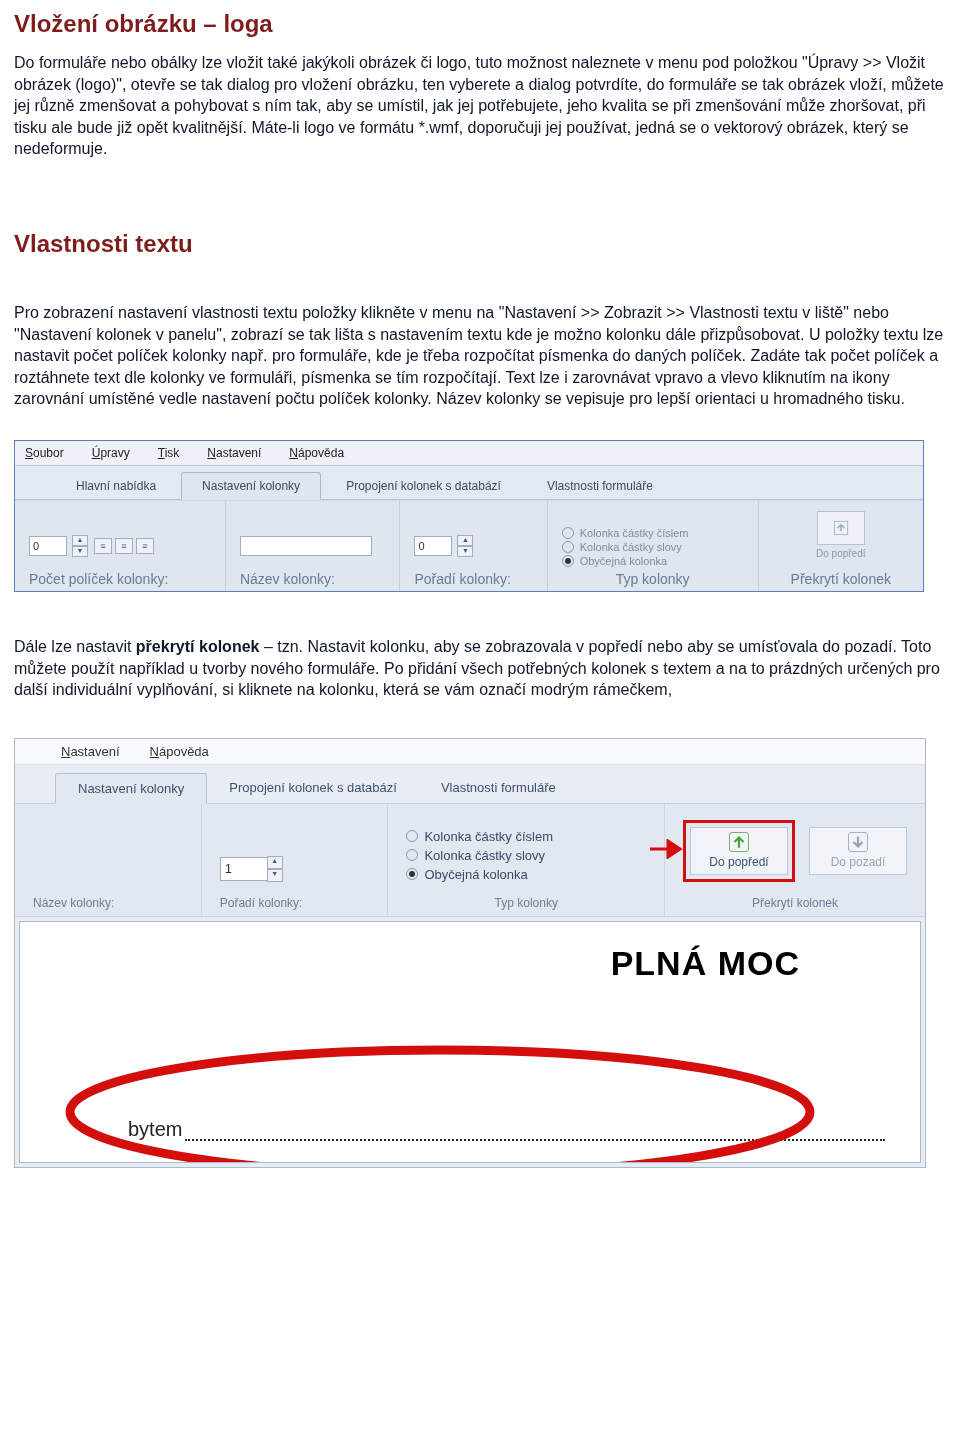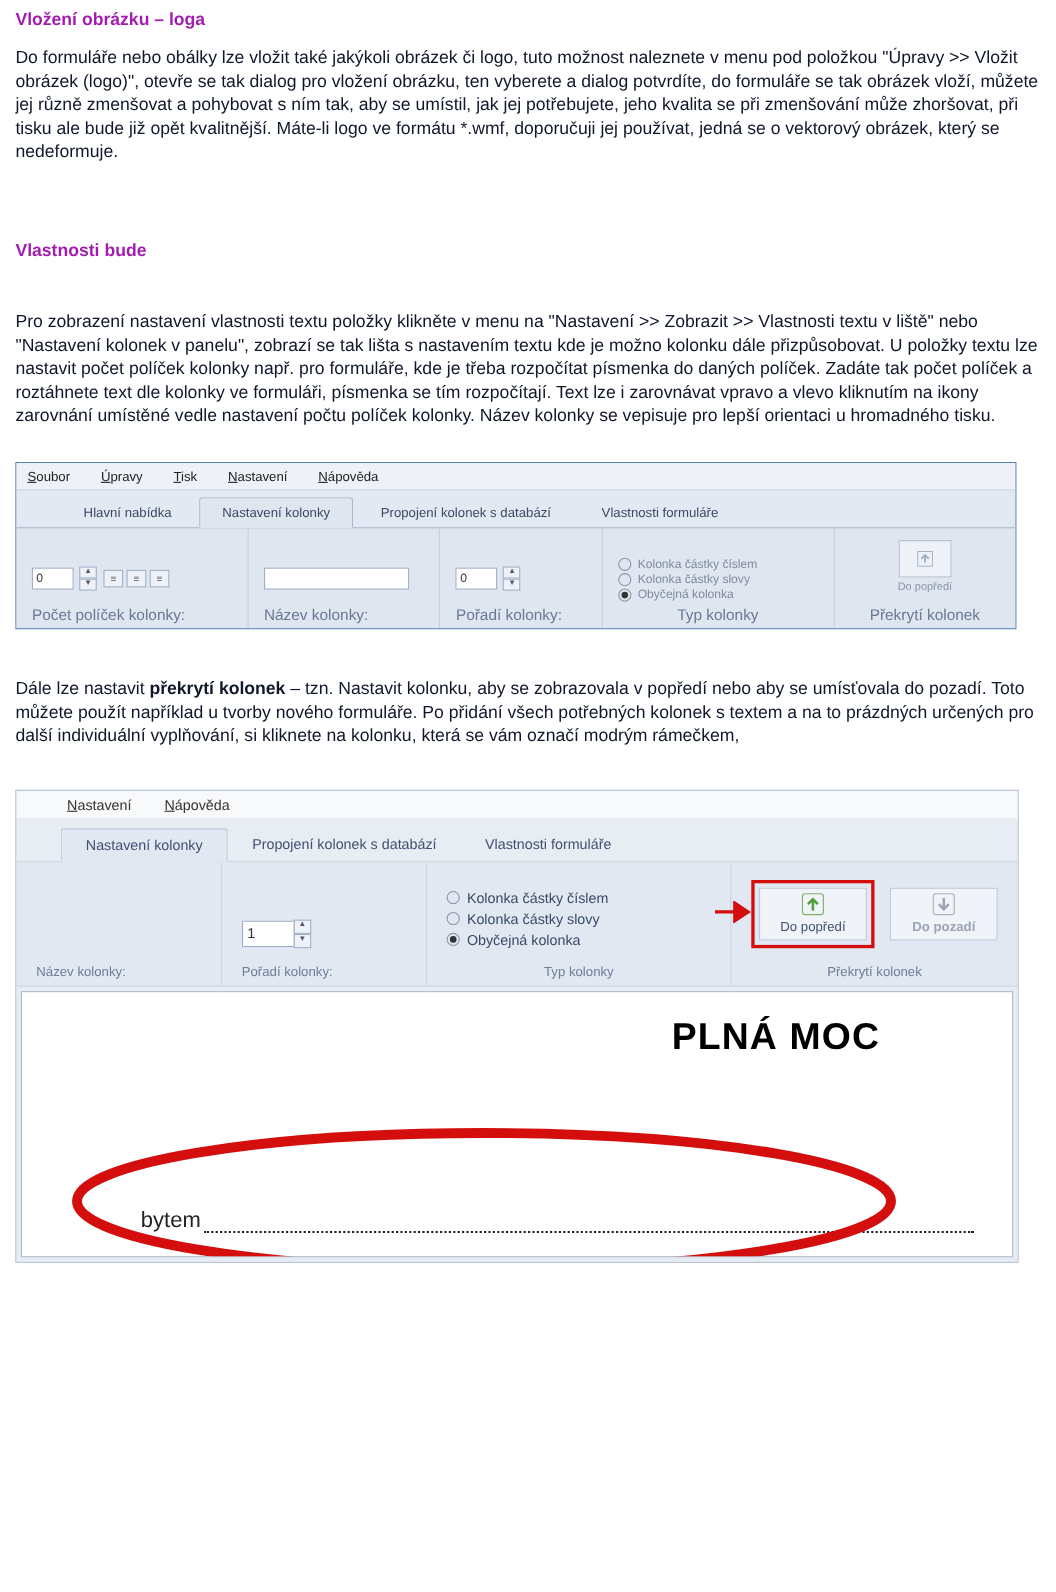--- a/index.html
+++ b/index.html
@@ -5,22 +5,22 @@
   body {
     margin: 0;
     padding: 10px 14px;
     font-family: Verdana, Arial, sans-serif;
     font-size: 16px;
     color: #333;
     background: #fff;
     width: 932px;
   }
   h2.heading {
-    color: #a21caf;
-    font-size: 16px;
+    color: #7f1d1d;
+    font-size: 24px;
     font-weight: bold;
     margin: 0 0 14px 0;
   }
   p.body-text {
     color: #0f172a;
     font-size: 16px;
     line-height: 1.35;
     margin: 0 0 30px 0;
   }
   .overlap-emph {
@@ -192,21 +192,21 @@
     display:flex; flex-direction:column; justify-content:flex-end;
   }
   .shot2 .pgroup .label2 { font-size:12px; color:#6d7c97; margin-top:14px;}
   .bigbtn2 {
     width: 96px; height: 46px;
     border:1px solid #bfc9da; background:#f0f3f8;
     display:flex; flex-direction:column; align-items:center; justify-content:center;
     gap:3px; font-size:12px; color:#415070;
   }
   .bigbtn2 .ico { width:18px;height:18px;border:1px solid #7fae6a;border-radius:3px;display:flex;align-items:center;justify-content:center;}
-  .bigbtn2.disabled { color:#9aa4b6;font-weight:bold; }
+  .bigbtn2.disabled { color:#9aa4b6; }
   .bigbtn2.disabled .ico{border-color:#a9b2c1;}
   .redbox {
     border:3px solid #d40d0d; padding:4px; display:inline-block; position:relative;
   }
   .red-arrow {
     position:absolute; left:-36px; top:16px; width:34px; height:20px;
   }
   .num-input2 {
     width: 38px; height: 22px; border:1px solid #9faec5; background:#fff;
     display:inline-flex; align-items:center; padding:0 4px; font-size:13px;
@@ -247,21 +247,21 @@
   }
 </style>
 </head>
 <body>
 
 <h2 class="heading">Vložení obrázku – loga</h2>
 <p class="body-text">Do formuláře nebo obálky lze vložit také jakýkoli obrázek či logo, tuto možnost naleznete v menu pod položkou "Úpravy &gt;&gt; Vložit obrázek (logo)", otevře se tak dialog pro vložení obrázku, ten vyberete a dialog potvrdíte, do formuláře se tak obrázek vloží, můžete jej různě zmenšovat a pohybovat s ním tak, aby se umístil, jak jej potřebujete, jeho kvalita se při zmenšování může zhoršovat, při tisku ale bude již opět kvalitnější. Máte-li logo ve formátu *.wmf, doporučuji jej používat, jedná se o vektorový obrázek, který se nedeformuje.</p>
 
 <div style="height:40px"></div>
 
-<h2 class="heading">Vlastnosti bude</h2>
+<h2 class="heading">Vlastnosti textu</h2>
 <div style="height:30px"></div>
 <p class="body-text">Pro zobrazení nastavení vlastnosti textu položky klikněte v menu na "Nastavení &gt;&gt; Zobrazit &gt;&gt; Vlastnosti textu v liště" nebo "Nastavení kolonek v panelu", zobrazí se tak lišta s nastavením textu kde je možno kolonku dále přizpůsobovat. U položky textu lze nastavit počet políček kolonky např. pro formuláře, kde je třeba rozpočítat písmenka do daných políček. Zadáte tak počet políček a roztáhnete text dle kolonky ve formuláři, písmenka se tím rozpočítají. Text lze i zarovnávat vpravo a vlevo kliknutím na ikony zarovnání umístěné vedle nastavení počtu políček kolonky. Název kolonky se vepisuje pro lepší orientaci u hromadného tisku.</p>
 
 <div class="shot1">
   <div class="menubar">
     <span>Soubor</span>
     <span>Úpravy</span>
     <span>Tisk</span>
     <span>Nastavení</span>
     <span>Nápověda</span>

